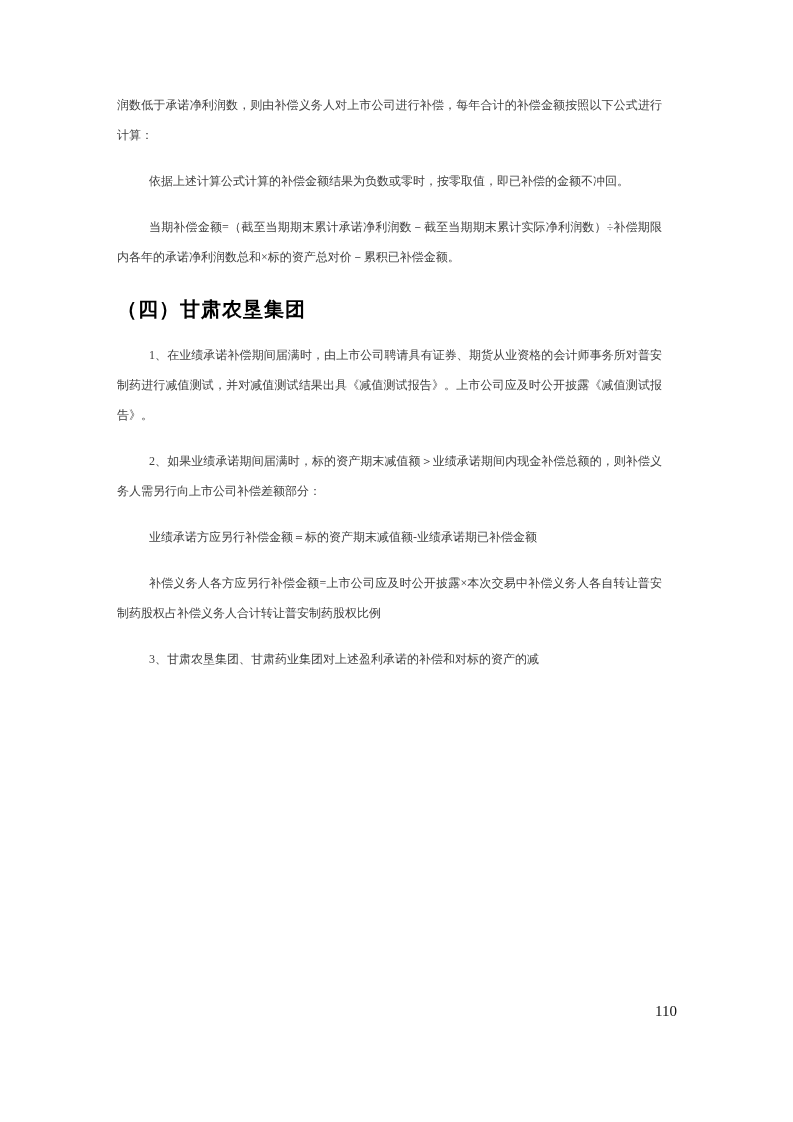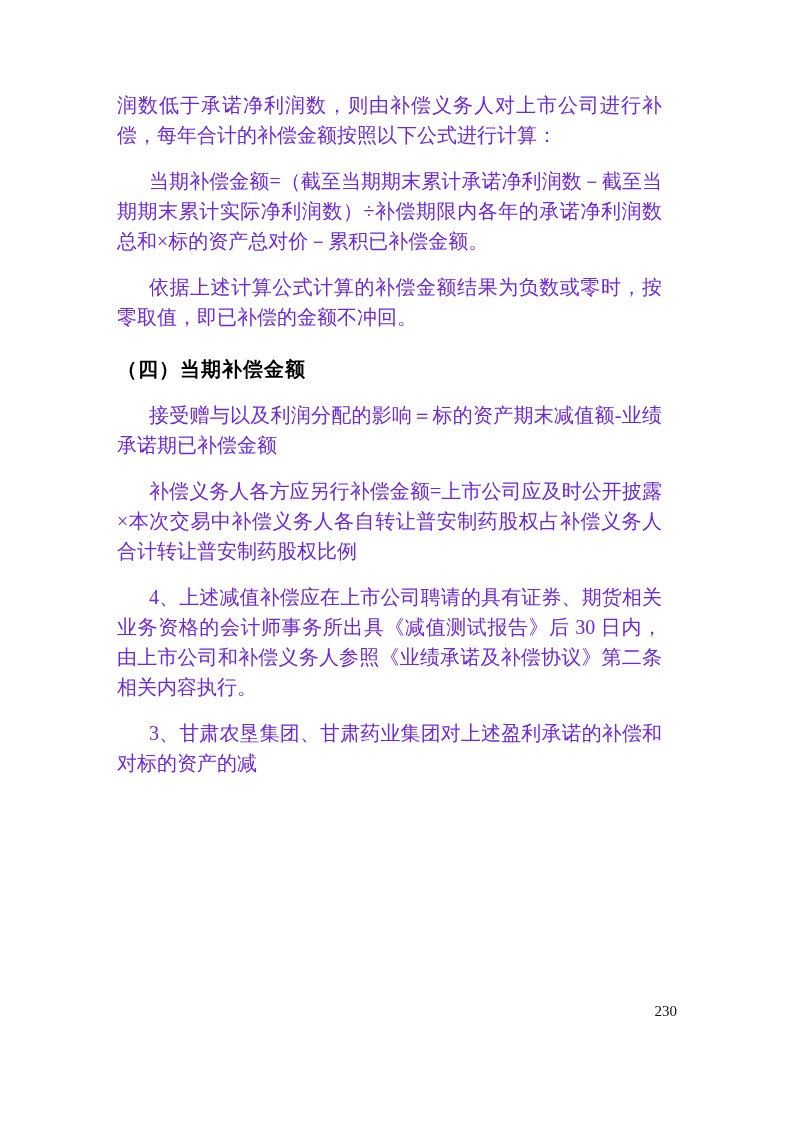--- a/index.html
+++ b/index.html
@@ -17,25 +17,25 @@
   }
   .content {
     position: absolute;
     left: 117px;
     top: 90px;
     width: 561px;
   }
   p.body {
     margin: 16px 16px 0 0;
     font-family: "Liberation Serif", "DejaVu Serif", serif;
-    font-size: 20px;
+    font-size: 12px;
     line-height: 30px;
     text-align: justify;
     text-indent: 32px;
-    color: #6d28d9;
+    color: #404040;
   }
   p.body.first {
     margin-top: 0;
     text-indent: 0;
   }
   h2.heading {
     margin: 22px 0 14px 0;
     font-family: "Liberation Sans", "DejaVu Sans", sans-serif;
     font-weight: bold;
     font-size: 20px;
@@ -53,34 +53,35 @@
   }
 </style>
 </head>
 <body>
 
 <div class="page">
   <div class="content">
 
     <p class="body first">润数低于承诺净利润数，则由补偿义务人对上市公司进行补偿，每年合计的补偿金额按照以下公式进行计算：</p>
 
+    <p class="body">依据上述计算公式计算的补偿金额结果为负数或零时，按零取值，即已补偿的金额不冲回。</p>
+
     <p class="body">当期补偿金额=（截至当期期末累计承诺净利润数－截至当期期末累计实际净利润数）÷补偿期限内各年的承诺净利润数总和×标的资产总对价－累积已补偿金额。</p>
 
-    <p class="body">依据上述计算公式计算的补偿金额结果为负数或零时，按零取值，即已补偿的金额不冲回。</p>
 
+    <h2 class="heading">（四）甘肃农垦集团</h2>
 
-    <h2 class="heading">（四）当期补偿金额</h2>
+    <p class="body">1、在业绩承诺补偿期间届满时，由上市公司聘请具有证券、期货从业资格的会计师事务所对普安制药进行减值测试，并对减值测试结果出具《减值测试报告》。上市公司应及时公开披露《减值测试报告》。</p>
 
+    <p class="body">2、如果业绩承诺期间届满时，标的资产期末减值额＞业绩承诺期间内现金补偿总额的，则补偿义务人需另行向上市公司补偿差额部分：</p>
 
-
-    <p class="body">接受赠与以及利润分配的影响＝标的资产期末减值额-业绩承诺期已补偿金额</p>
+    <p class="body">业绩承诺方应另行补偿金额＝标的资产期末减值额-业绩承诺期已补偿金额</p>
 
     <p class="body">补偿义务人各方应另行补偿金额=上市公司应及时公开披露×本次交易中补偿义务人各自转让普安制药股权占补偿义务人合计转让普安制药股权比例</p>
 
 
-    <p class="body">4、上述减值补偿应在上市公司聘请的具有证券、期货相关业务资格的会计师事务所出具《减值测试报告》后 30 日内，由上市公司和补偿义务人参照《业绩承诺及补偿协议》第二条相关内容执行。</p>
 
     <p class="body">3、甘肃农垦集团、甘肃药业集团对上述盈利承诺的补偿和对标的资产的减</p>
 
   </div>
 
-  <div class="page-number">230</div>
+  <div class="page-number">110</div>
 </div>
 
 </body></html>

